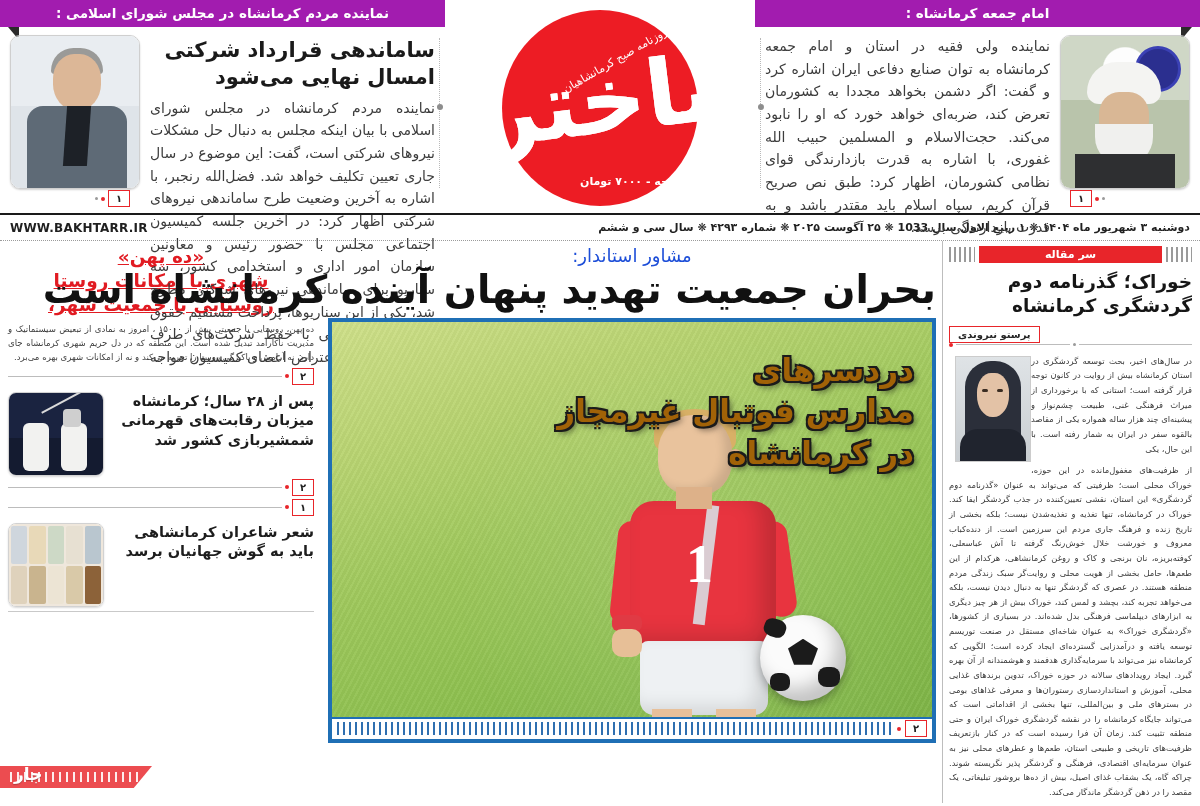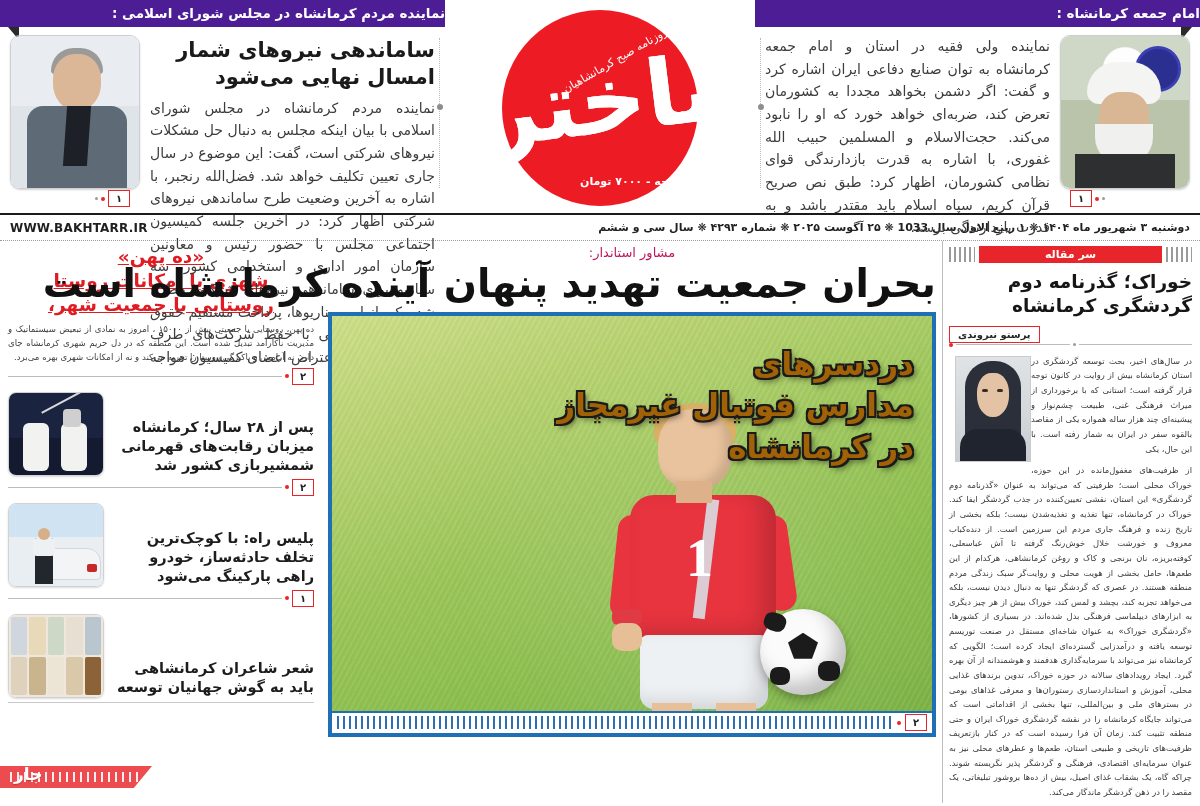--- a/index.html
+++ b/index.html
@@ -37,27 +37,27 @@
     box-sizing: border-box;
   }
   .top-col-right { padding: 0; }
   .top-col-left { padding: 0; }
   .masthead-col {
     width: 310px;
     position: relative;
   }
 
   .redbar {
-    background: #4c1d95;
+    background: #a21caf;
     color: #fff;
     font-weight: bold;
     font-size: 13.5px;
     height: 27px;
     line-height: 27px;
-    text-align: right;
+    text-align: center;
     letter-spacing: 0px;
     position: relative;
   }
   .redbar.right-bar { margin-left: 0; margin-right: 0; width: 445px; }
   .redbar.left-bar  { width: 445px; }
 
   .flagnotch {
     position: absolute;
     bottom: -13px;
     width: 0; height: 0;
@@ -246,21 +246,21 @@
     text-align: right;
     color: #1d1d1d;
     direction: rtl;
   }
   .sub-hl.red { color: #e11b22; font-size: 18.5px; text-decoration: underline; }
 
   .mini-story {
     display: flex;
     flex-direction: row-reverse;
     gap: 8px;
-    align-items: flex-end;
+    align-items: flex-start;
     margin-top: 7px;
   }
   .mini-text {
     flex: 1 1 auto;
     font-size: 14.5px;
     font-weight: bold;
     line-height: 1.34;
     text-align: right;
     direction: rtl;
     color: #1d1d1d;
@@ -282,22 +282,22 @@
 
   
   .col-center {
     width: 620px;
     padding: 2px 6px 0 6px;
     box-sizing: border-box;
     order: 2;
     position: relative;
   }
   .kicker {
-    font-size: 13px;
-    color: #be185d;
+    font-size: 18px;
+    color: #1d4ed8;
     text-align: center;
     direction: rtl;
     margin: 2px 0 0 0;
   }
   .main-hl {
     font-size: 39px;
     font-weight: bold;
     line-height: 1.12;
     text-align: center;
     direction: rtl;
@@ -666,21 +666,21 @@
       <div class="story-top rtl-dir">
         <div class="thumb-lg">
           <div class="ph ph-man">
             <div class="hair2"></div>
               <div class="head2"></div>
             <div class="suit"></div>
               <div class="shirt2"></div>
           </div>
         </div>
         <div class="thumb-text">
-          <div class="hl-top">ساماندهی نیروهای شمار امسال نهایی می‌شود</div>
+          <div class="hl-top">ساماندهی قرارداد شرکتی امسال نهایی می‌شود</div>
           <div class="lede">نماینده مردم کرمانشاه در مجلس شورای اسلامی با بیان اینکه مجلس به دنبال حل مشکلات نیروهای شرکتی است، گفت: این موضوع در سال جاری تعیین تکلیف خواهد شد. فضل‌الله رنجبر، با اشاره به آخرین وضعیت طرح ساماندهی نیروهای شرکتی اظهار کرد: در آخرین جلسه کمیسیون اجتماعی مجلس با حضور رئیس و معاونین سازمان امور اداری و استخدامی کشور، سه سناریو برای ساماندهی نیروهای شرکتی مطرح شد، یکی از این سناریوها، پرداخت مستقیم حقوق به نیروهای شرکتی با حفظ شرکت‌های طرف قرارداد بود که با اعتراض اعضای کمیسیون مواجه شد.</div>
         </div>
       </div>
       <div class="badge-row" style="position:absolute;bottom:6px;left:10px;width:120px;">
         <span class="pagebadge">۱</span>
         <span class="badge-dot"></span>
         <span class="badge-dot2"></span>
       </div>
       <div class="rail-dots r">
         <span class="rail-dot-big"></span>
@@ -821,32 +821,20 @@
             </div>
         </div>
         <div class="mini-text">پس از ۲۸ سال؛ کرمانشاه میزبان رقابت‌های قهرمانی شمشیربازی کشور شد</div>
       </div>
       <div class="badge-row">
         <span class="pagebadge">۲</span>
         <span class="badge-dot"></span>
         <span class="badge-line"></span>
       </div>
 
-      <div class="mini-story">
-        <div class="mini-thumb tall">
-          <div class="ph ph-police">
-            <span class="car"></span>
-              <span class="tail"></span>
-            <span class="officer"></span>
-              <span class="otop"></span>
-              <span class="ohead"></span>
-          </div>
-        </div>
-        <div class="mini-text">پلیس راه: با کوچک‌ترین تخلف حادثه‌ساز، خودرو راهی پارکینگ می‌شود</div>
-      </div>
       <div class="badge-row">
         <span class="pagebadge">۱</span>
         <span class="badge-dot"></span>
         <span class="badge-line"></span>
       </div>
 
       <div class="mini-story">
         <div class="mini-thumb tall">
           <div class="ph ph-books">
             <span class="bk" style="background:#b9c6cf"></span>
@@ -854,21 +842,21 @@
             <span class="bk" style="background:#cdd9c6"></span>
             <span class="bk" style="background:#e8d9b8"></span>
             <span class="bk" style="background:#cfd6dd"></span>
             <span class="bk" style="background:#8c6239"></span>
             <span class="bk" style="background:#d9c9a8"></span>
             <span class="bk" style="background:#ece4d4"></span>
             <span class="bk" style="background:#c9b48e"></span>
             <span class="bk" style="background:#dfd2bc"></span>
           </div>
         </div>
-        <div class="mini-text">شعر شاعران کرمانشاهی باید به گوش جهانیان توسعه</div>
+        <div class="mini-text">شعر شاعران کرمانشاهی باید به گوش جهانیان برسد</div>
       </div>
       <div class="hr-dot"></div>
     </div>
   </div>
 
   <div class="watermark">
     <span class="wm-band"></span>
     <span class="wm-ticks"></span>
     <span class="wm-text">جار</span>
   </div>

